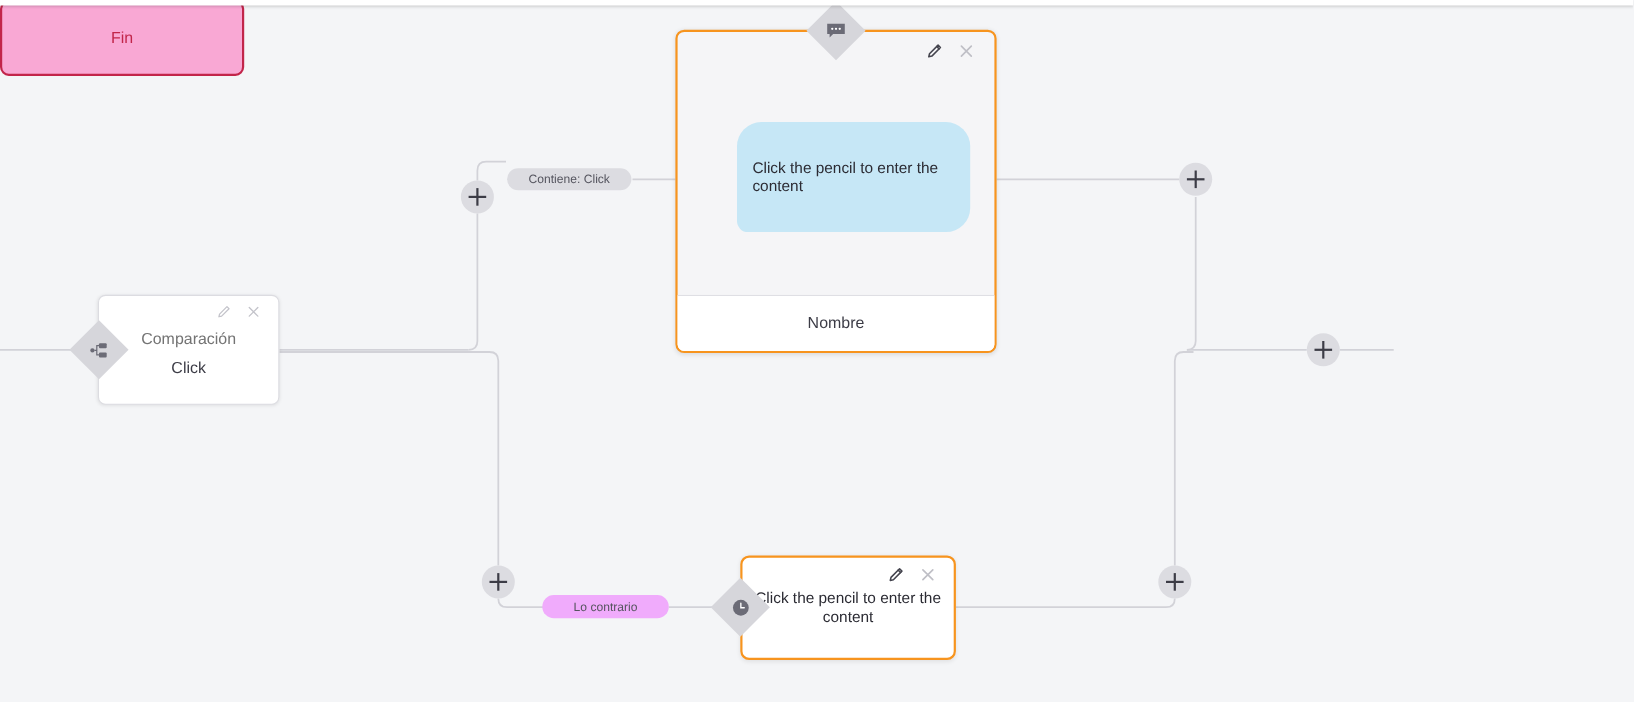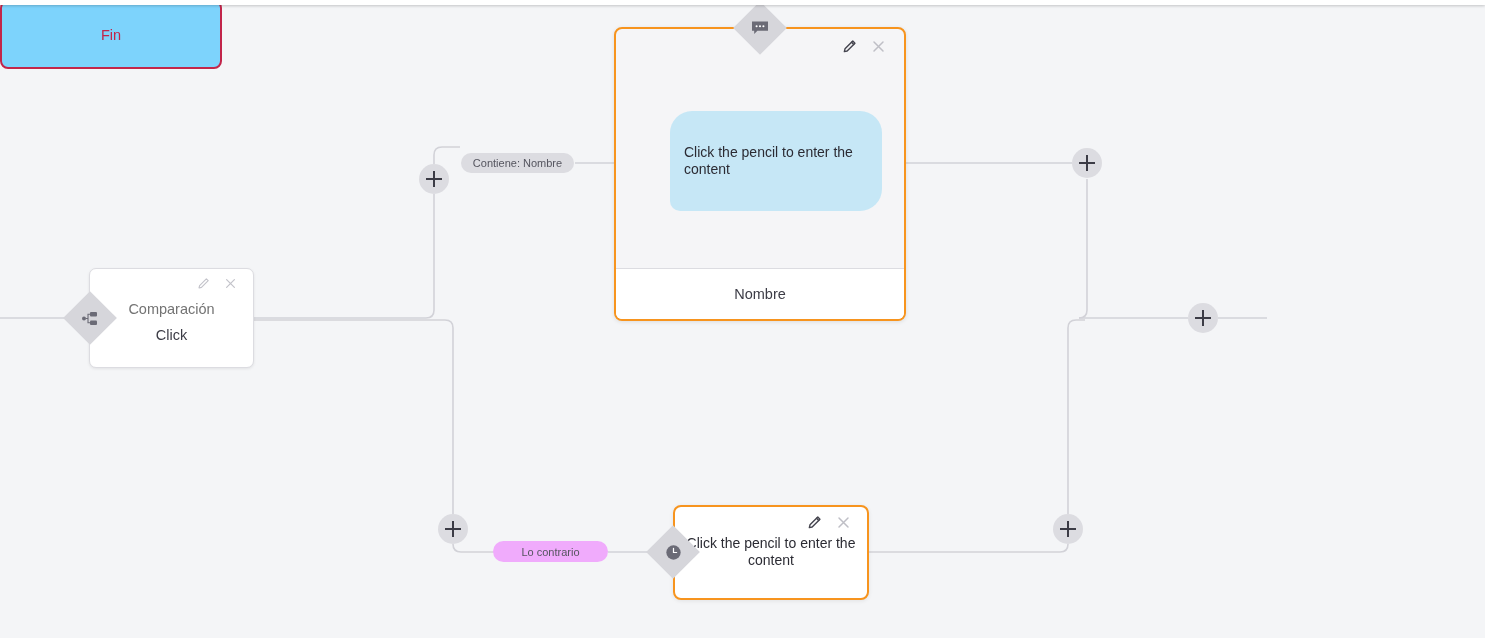--- a/index.html
+++ b/index.html
@@ -176,21 +176,21 @@
     text-align: center;
     font-size: 14px;
     color: #2b2b33;
     line-height: 1.2;
   }
 
   
   .node-end {
     left: 1267px; top: 286px;
     width: 218px; height: 65px;
-    background: #7dd3fc;
+    background: #f9a8d4;
     border: 2px solid #c2254a;
     border-radius: 8px;
     display: flex;
     align-items: center;
     justify-content: center;
   }
   .node-end span {
     font-size: 14.5px;
     color: #c2254a;
   }
@@ -248,21 +248,21 @@
     </g>
   </svg>
 
   <div class="plus" style="left:419px; top:164px;"></div>
   <div class="plus" style="left:438px; top:514px;"></div>
   <div class="plus" style="left:1072px; top:148px;"></div>
   <div class="plus" style="left:1053px; top:514px;"></div>
   <div class="plus" style="left:1188px; top:303px;"></div>
 
   <div class="edge-label gray" style="left:461px; top:153px; width:113px; height:20px;">
-    <span>Contiene: Nombre</span>
+    <span>Contiene: Click</span>
   </div>
   <div class="edge-label white" style="left:493px; top:541px; width:115px; height:21px;">
     <span>Lo contrario</span>
   </div>
 
   <div class="diamond" style="left:71px; top:299px;">
     <span class="glyph">
       <svg width="17" height="15" viewBox="0 0 17 15" fill="#6b6b76">
         <circle cx="2" cy="7.5" r="2"></circle>
         <rect x="8" y="1" width="7" height="4.6" rx="1"></rect>

